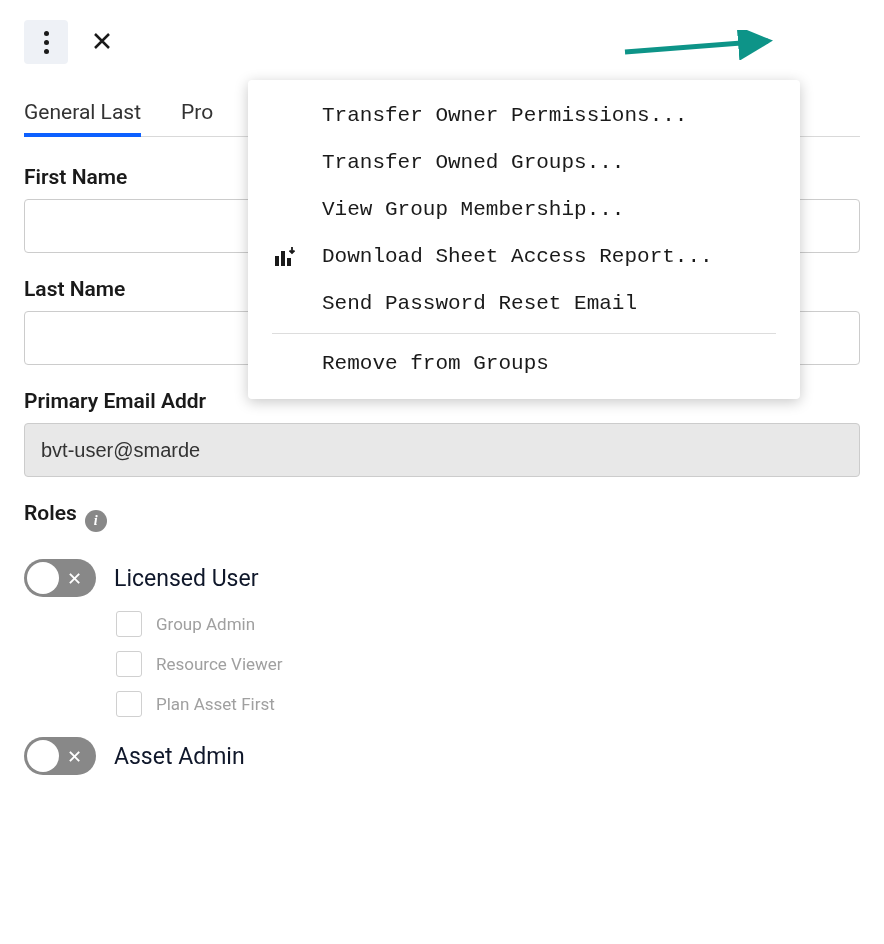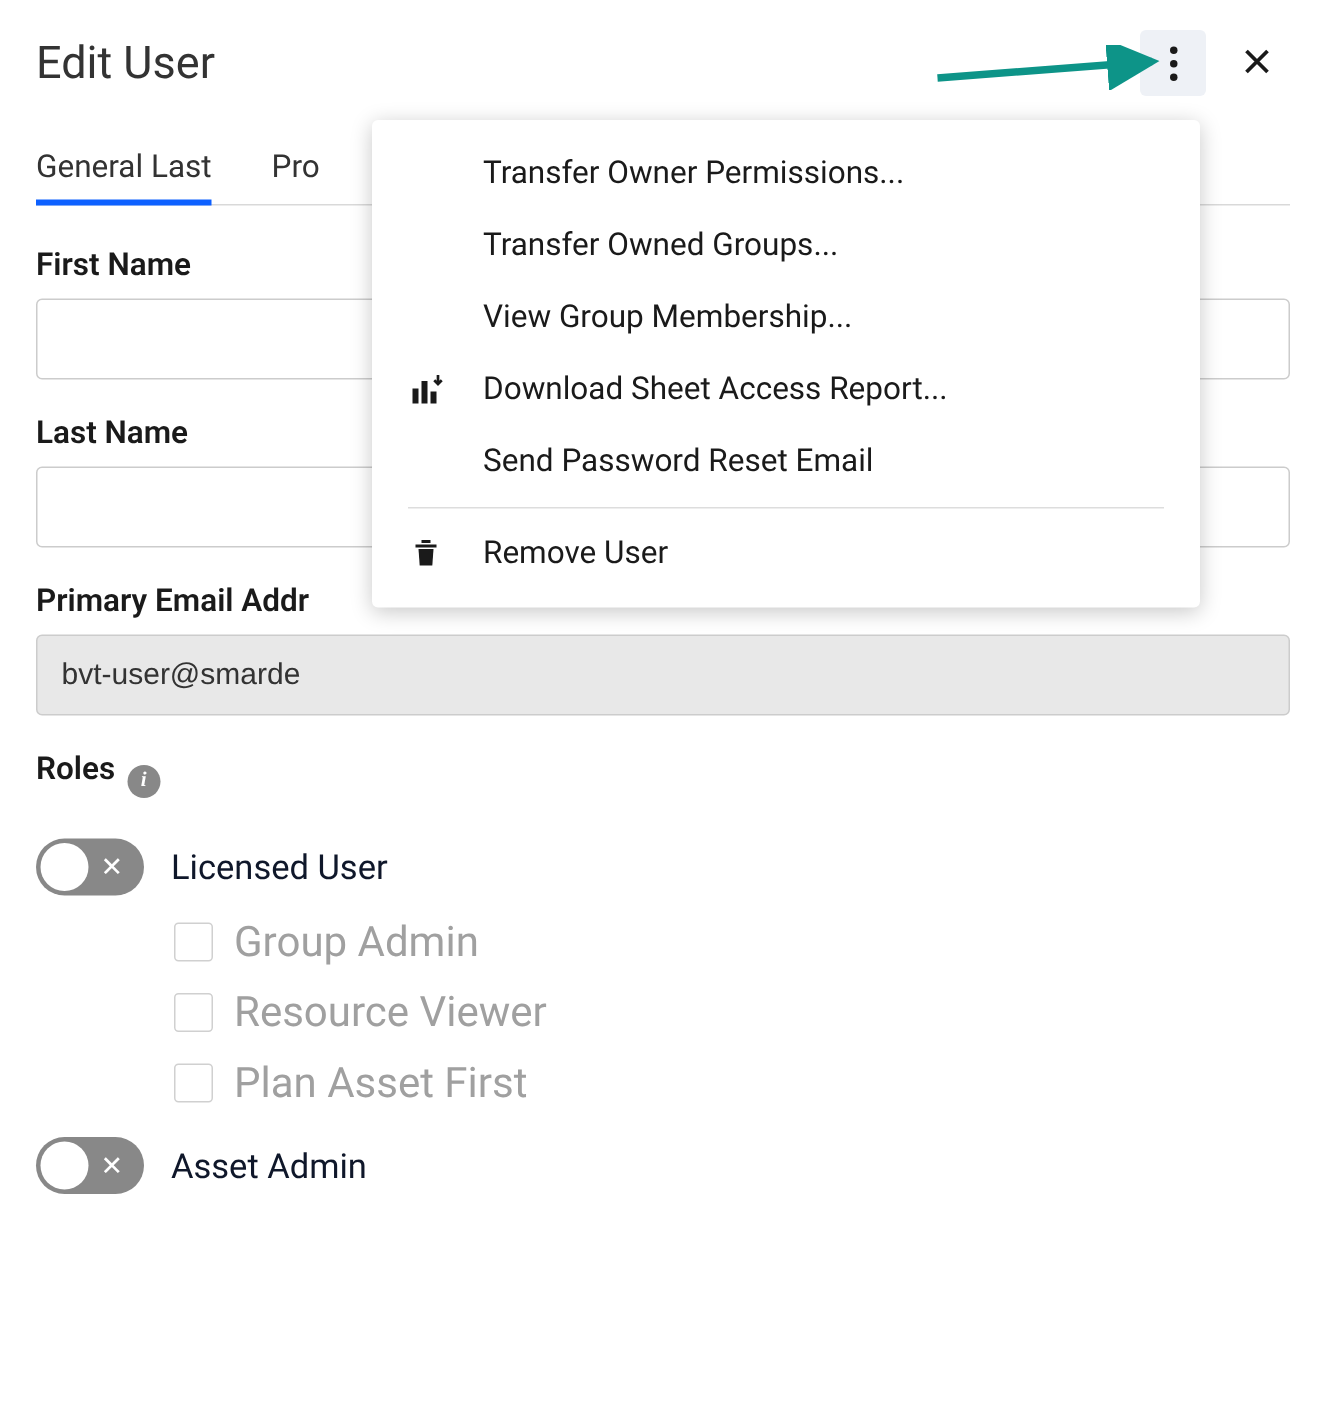--- a/index.html
+++ b/index.html
@@ -182,33 +182,34 @@
       margin-bottom: 14px;
     }
     .checkbox {
       width: 26px;
       height: 26px;
       border: 1.5px solid #d0d0d0;
       border-radius: 3px;
       background: #fff;
     }
     .checkbox-label {
-      font-size: 28px;
+      font-size: 17px;
       color: #a0a0a0;
     }
     .dropdown-menu {
       position: absolute;
       top: 80px;
       left: 248px;
       width: 552px;
       background: #fff;
       border-radius: 4px;
       box-shadow: 0 3px 14px rgba(0,0,0,0.22);
       padding: 12px 0;
       z-index: 100;
+      font-family: Liberation Mono, monospace;
     }
     .menu-item {
       display: flex;
       align-items: center;
       padding: 12px 24px 12px 26px;
       cursor: pointer;
       font-size: 21px;
       color: #1a1a1a;
     }
     .menu-icon {
@@ -222,21 +223,20 @@
     .menu-divider {
       height: 1px;
       background: #ddd;
       margin: 6px 24px;
     }
   </style>
 </head>
 <body>
 
 <div class="header">
-  <h1 class="title">Edit User</h1>
   <div class="header-actions">
     <button class="icon-btn active">
       <span class="dots">
         <span></span>
           <span></span>
           <span></span>
       </span>
     </button>
     <button class="icon-btn">
       <span class="close-x">
@@ -338,22 +338,16 @@
       </svg>
     </span>
     <span class="menu-text">Download Sheet Access Report...</span>
   </div>
   <div class="menu-item">
     <span class="menu-icon"></span>
     <span class="menu-text">Send Password Reset Email</span>
   </div>
   <div class="menu-divider"></div>
   <div class="menu-item">
-    <span class="menu-icon">
-      <svg width="20" height="20" viewBox="0 0 20 20" fill="#1a1a1a">
-        <rect x="7" y="1" width="6" height="2"></rect>
-        <rect x="3" y="4" width="14" height="2"></rect>
-        <path d="M5 7 L5.8 18 L14.2 18 L15 7 Z"></path>
-      </svg>
-    </span>
-    <span class="menu-text">Remove User</span>
+    <span class="menu-icon"></span>
+    <span class="menu-text">Remove from Groups</span>
   </div>
 </div>
 
 </body></html>

